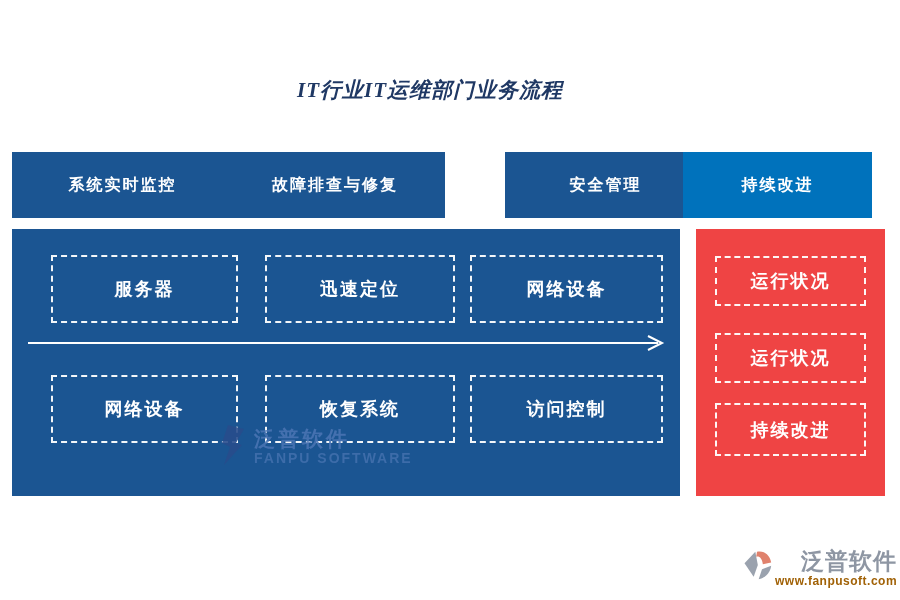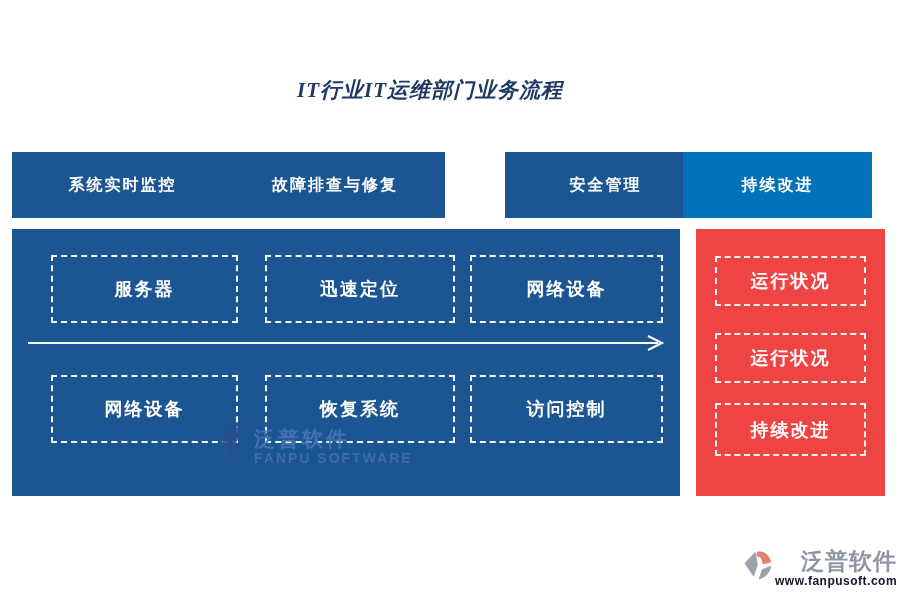--- a/index.html
+++ b/index.html
@@ -71,21 +71,21 @@
   .footer {
     position: absolute; top: 549px; left: 742px; width: 152px;
     display: flex; align-items: flex-start; gap: 3px;
   }
   .footer-texts { display: flex; flex-direction: column; align-items: flex-end; }
   .footer-brand {
     font-size: 23px; font-weight: bold; letter-spacing: 1px;
     color: #8E96A3; line-height: 1.1; white-space: nowrap;
   }
   .footer-url {
-    font-size: 12px; font-weight: bold; color: #0f172a;
+    font-size: 12px; font-weight: bold; color: #a16207;
     letter-spacing: 0.5px; white-space: nowrap;
   }
 </style>
 </head>
 <body>
 
 <div class="title">IT行业IT运维部门业务流程</div>
 
 <div class="hdr hdr1">系统实时监控</div>
 <div class="hdr hdr2">故障排查与修复</div>

